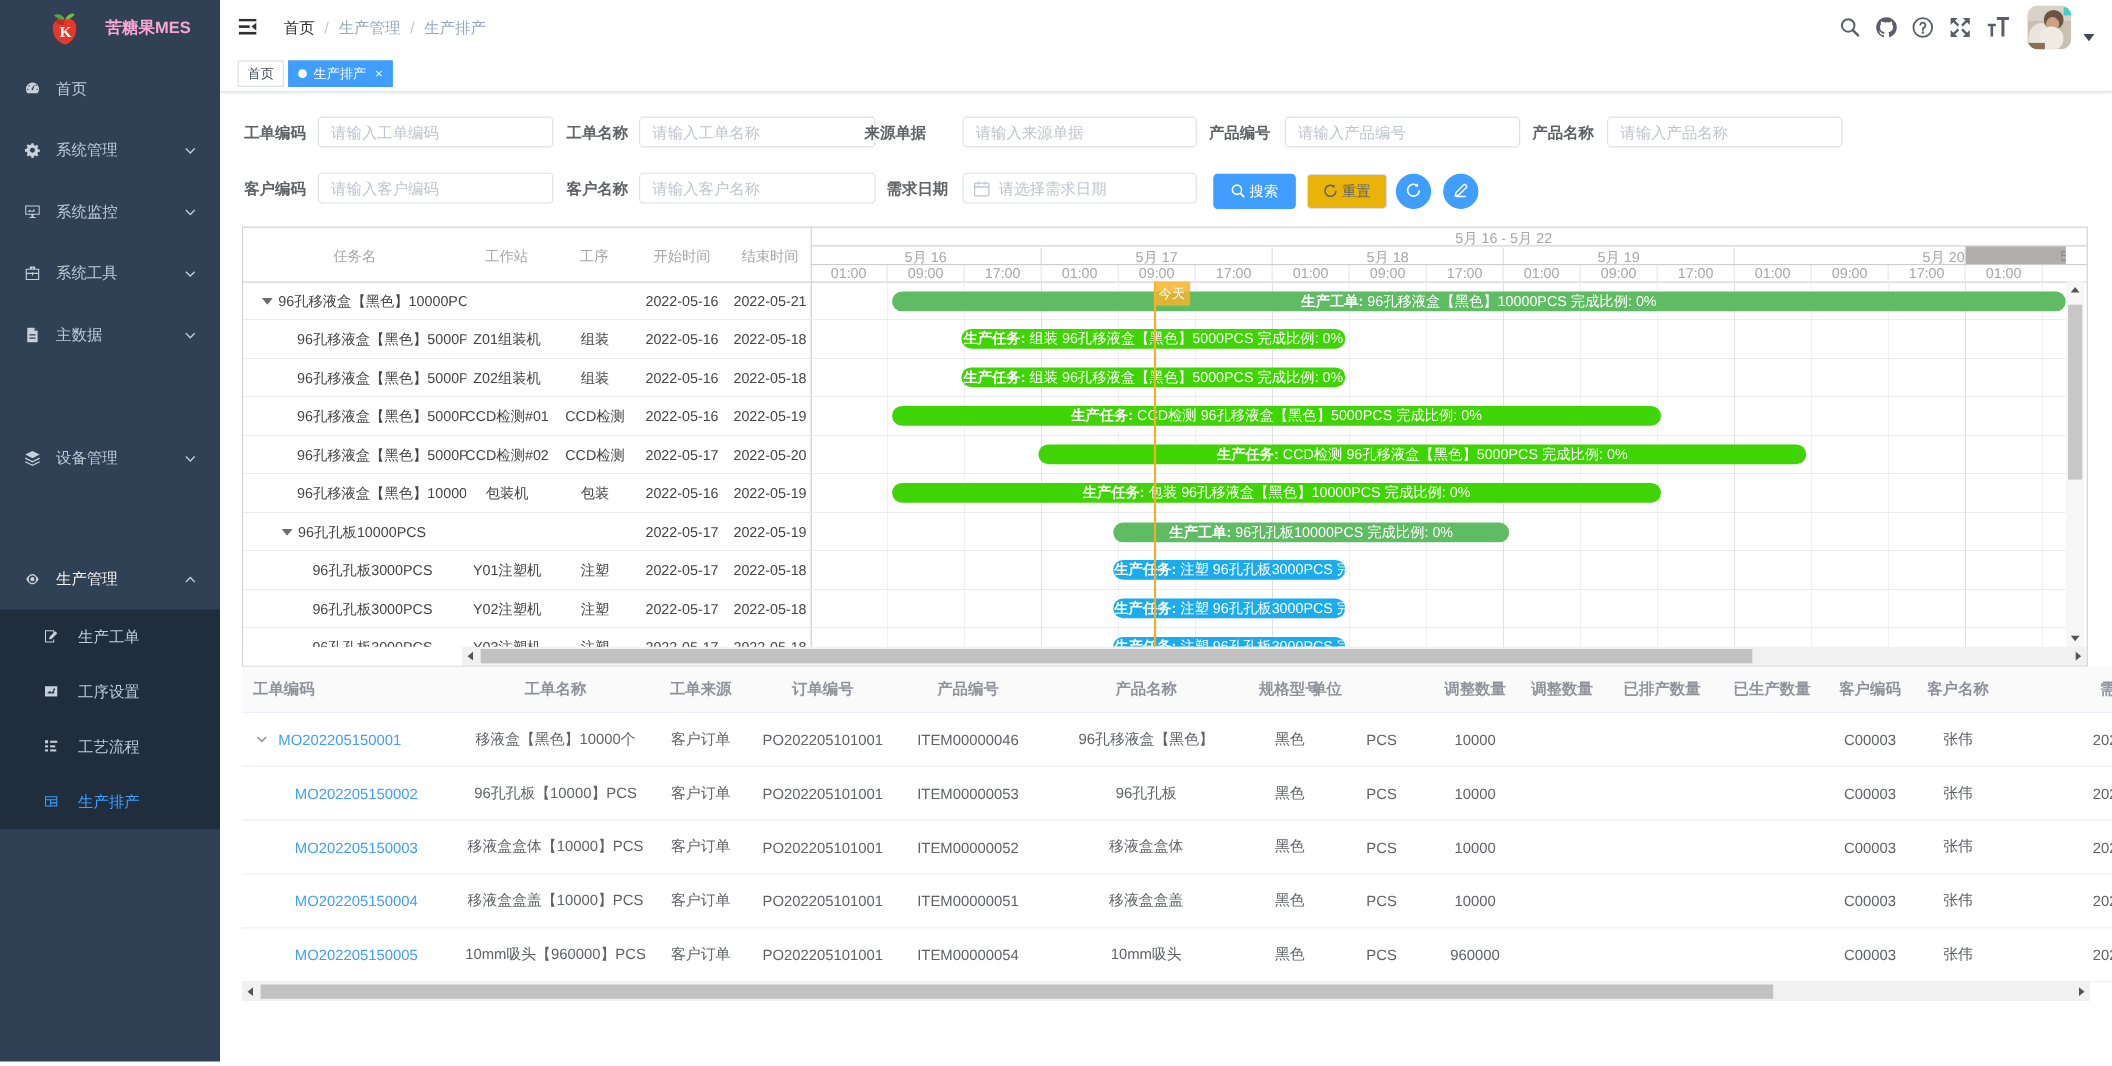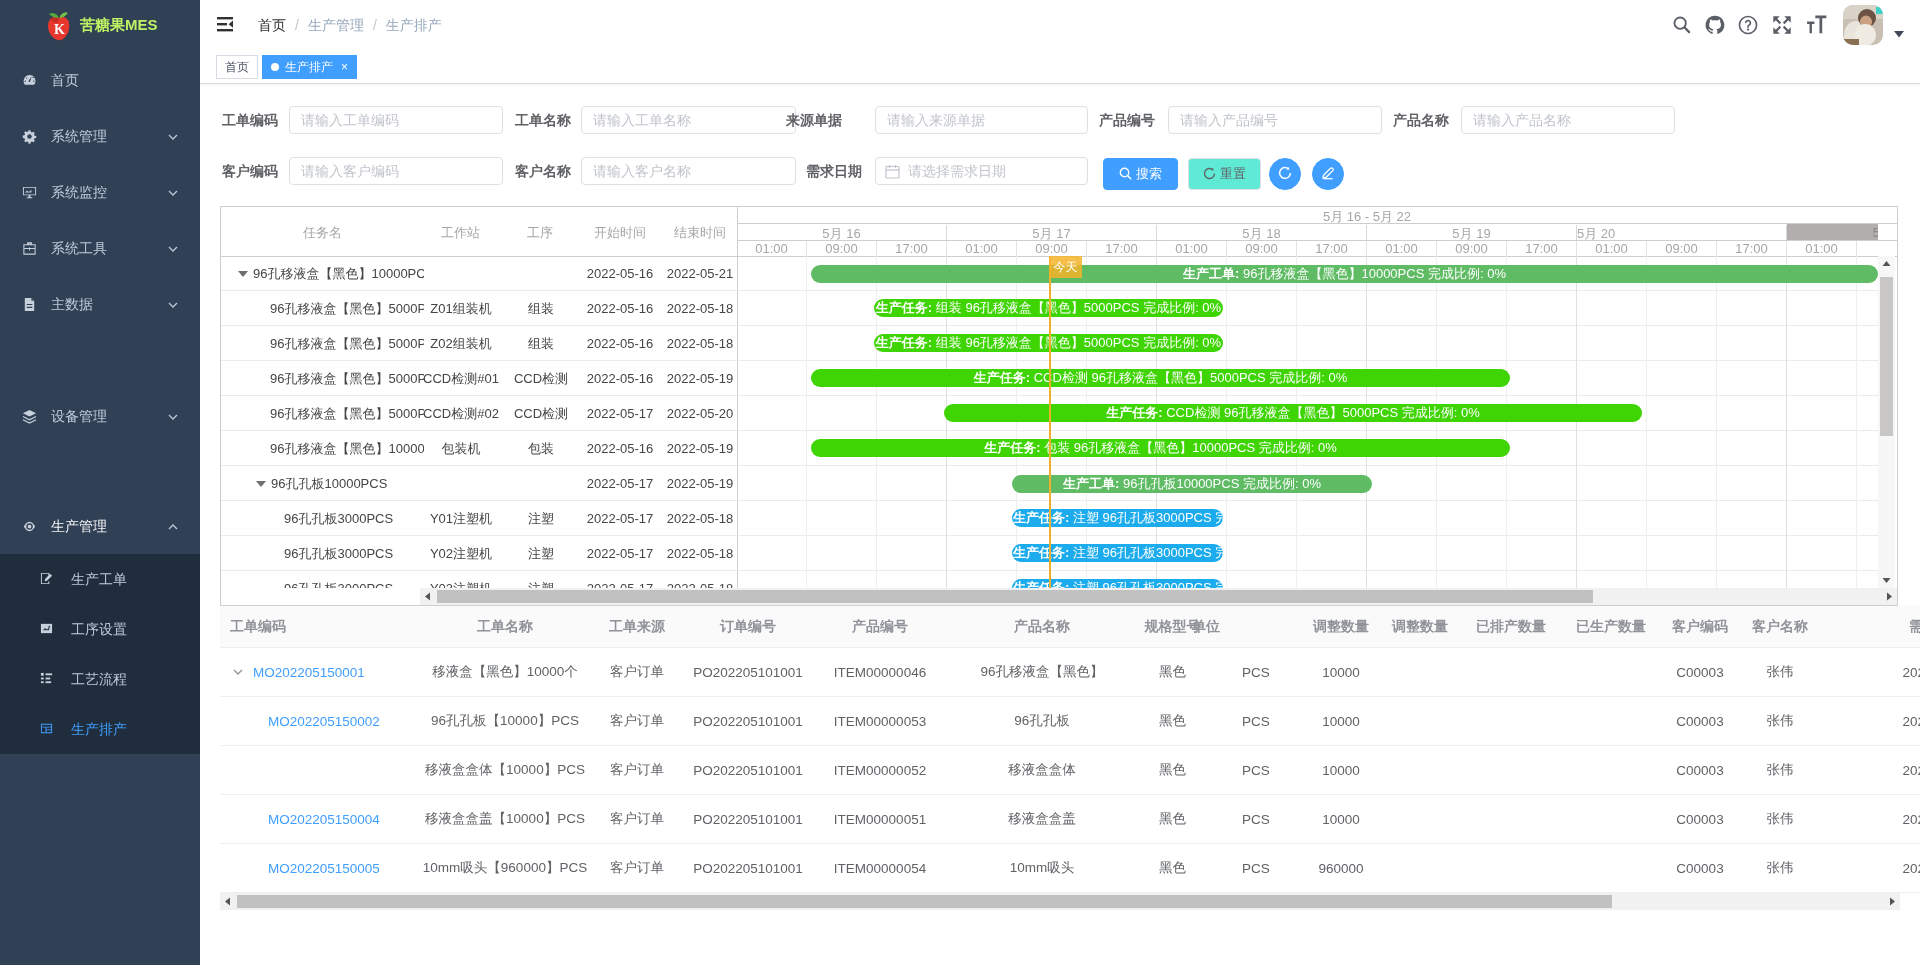--- a/index.html
+++ b/index.html
@@ -4,21 +4,21 @@
 <title>苦糖果MES</title>
 <style>
 * { margin:0; padding:0; box-sizing:border-box; }
 html,body { width:1920px; height:969px; overflow:hidden; background:#fff;
   font-family:"Liberation Sans", sans-serif; }
 .abs { position:absolute; }
 
 
 #sidebar { position:absolute; left:0; top:0; width:200px; height:965px; background:#304156; z-index:5; }
 #logo { height:50px; position:relative; }
-#logo .ltxt { position:absolute; left:80px; top:16px; color:#bef264; font-size:15px; font-weight:bold; }
+#logo .ltxt { position:absolute; left:96px; top:16px; color:#f9a8d4; font-size:15px; font-weight:bold; }
 .mitem { position:absolute; left:0; width:200px; height:56px; color:#bfcbd9; font-size:14px; }
 .mitem .txt { position:absolute; left:51px; top:20px; }
 .mitem .ico { position:absolute; left:22px; top:21px; width:15px; height:15px; fill:#c8d0dc; }
 .mitem .arr { position:absolute; right:22px; top:24px; width:10px; height:10px; }
 .sub { position:absolute; left:0; top:554px; width:200px; height:200px; background:#1f2d3d; }
 .sitem { position:absolute; left:0; width:200px; height:50px; color:#bfcbd9; font-size:14px; }
 .sitem .txt { position:absolute; left:71px; top:17px; }
 .sitem .ico { position:absolute; left:40px; top:18px; width:13px; height:13px; fill:#c8d0dc; }
 .sitem.on { color:#409eff; }
 .sitem.on .ico { fill:#409eff; }
@@ -35,21 +35,21 @@
 #tags { position:absolute; left:200px; top:50px; width:1720px; height:34px; background:#fff; border-bottom:1px solid #d8dce5; box-shadow:0 1px 3px 0 rgba(0,0,0,.06); }
 .tag { position:absolute; top:5px; height:24px; line-height:22px; font-size:12px; border:1px solid #d8dce5; background:#fff; color:#495060; padding:0 8px; }
 .tag.active { background:#409eff; color:#fff; border-color:#409eff; }
 .tag .dot { display:inline-block; width:8px; height:8px; border-radius:50%; background:#fff; margin-right:6px; position:relative; top:0px; }
 
 
 .flabel { position:absolute; height:28px; line-height:28px; font-size:14px; font-weight:bold; color:#606266; text-align:right; }
 .finput { position:absolute; height:28px; border:1px solid #dcdfe6; border-radius:4px; background:#fff; font-size:14px; color:#c0c4cc; line-height:26px; padding-left:11px; }
 .btn { position:absolute; height:32px; border-radius:4px; font-size:13px; line-height:30px; text-align:center; }
 .btn.prim { background:#409eff; color:#fff; border:1px solid #409eff; }
-.btn.plain { background:#5eead4; color:#606266; border:1px solid #dcdfe6; }
+.btn.plain { background:#eab308; color:#606266; border:1px solid #dcdfe6; }
 .btn.circ { width:32px; border-radius:50%; background:#409eff; border:1px solid #409eff; color:#fff; }
 
 
 #gantt { position:absolute; left:220px; top:206px; width:1678px; height:400px; border:1px solid #cecece; background:#fff; overflow:hidden; }
 .hc { position:absolute; top:34px; width:70px; height:15px; text-align:center; font-size:13px; color:#a6a6a6; border-right:1px solid #e3e3e3; }
 .grow { position:absolute; left:0; width:516px; height:35px; line-height:35px; }
 .gname { position:absolute; top:0; height:35px; font-size:13px; color:#454545; white-space:nowrap; overflow:hidden; }
 .gc { position:absolute; top:0; height:35px; width:70px; text-align:center; font-size:13px; color:#454545; white-space:nowrap; }
 .tri { position:absolute; top:15px; }
 .gx { position:absolute; font-size:13px; color:#6b6b6b; white-space:nowrap; }
@@ -298,21 +298,21 @@
   <div class="gx ghead" style="left:306px;top:17px">工序</div>
   <div class="gx ghead" style="left:373px;top:17px">开始时间</div>
   <div class="gx ghead" style="left:453px;top:17px">结束时间</div>
 
   <div class="gx ghead" style="left:516px;top:1px;width:1260px;text-align:center">5月 16 - 5月 22</div>
 
   <div class="gx ghead" style="left:516px;top:18px;width:210px;text-align:center;border-right:1px solid #d9d9d9;height:15px">5月 16</div>
   <div class="gx ghead" style="left:726px;top:18px;width:210px;text-align:center;border-right:1px solid #d9d9d9;height:15px">5月 17</div>
   <div class="gx ghead" style="left:936px;top:18px;width:210px;text-align:center;border-right:1px solid #d9d9d9;height:15px">5月 18</div>
   <div class="gx ghead" style="left:1146px;top:18px;width:210px;text-align:center;border-right:1px solid #d9d9d9;height:15px">5月 19</div>
-  <div class="gx ghead" style="left:1356px;top:18px;width:210px;text-align:left;border-right:1px solid #d9d9d9;height:15px">5月 20</div>
+  <div class="gx ghead" style="left:1356px;top:18px;width:210px;text-align:right;border-right:1px solid #d9d9d9;height:15px">5月 20</div>
   <div class="abs" style="left:1566px;top:17px;width:91px;height:16px;background:#b3aeae;overflow:hidden">
       <div class="gx" style="left:0;top:0;width:210px;text-align:center;color:#8a8686">5月 21</div>
     </div>
 
   <div id="hours">
     <div class="hc" style="left:516px">01:00</div>
       <div class="hc" style="left:586px">09:00</div>
       <div class="hc" style="left:656px">17:00</div>
     <div class="hc" style="left:726px">01:00</div>
       <div class="hc" style="left:796px">09:00</div>
@@ -488,20 +488,23 @@
     <div class="tcell" style="left:582px;width:156px">ITEM00000053</div>
     <div class="tcell" style="left:738px;width:168px">96孔孔板</div>
     <div class="tcell" style="left:906px;width:93px">黑色</div>
     <div class="tcell" style="left:999px;width:74px">PCS</div>
     <div class="tcell" style="left:1073px;width:96px">10000</div>
     <div class="tcell" style="left:1431px;width:98px">C00003</div>
     <div class="tcell" style="left:1529px;width:62px">张伟</div>
     <div class="tcell" style="left:1591px;width:252px">2022-05-21</div>
   </div>
   <div class="trow" style="top:140px;height:49px;border-bottom:1px solid #ebeef5">
+    <div class="tcell" style="left:0;width:210px;justify-content:flex-start">
+        <span class="link" style="margin-left:48px">MO202205150003</span>
+      </div>
     <div class="tcell" style="left:210px;width:150px">移液盒盒体【10000】PCS</div>
     <div class="tcell" style="left:360px;width:114px">客户订单</div>
     <div class="tcell" style="left:474px;width:108px">PO202205101001</div>
     <div class="tcell" style="left:582px;width:156px">ITEM00000052</div>
     <div class="tcell" style="left:738px;width:168px">移液盒盒体</div>
     <div class="tcell" style="left:906px;width:93px">黑色</div>
     <div class="tcell" style="left:999px;width:74px">PCS</div>
     <div class="tcell" style="left:1073px;width:96px">10000</div>
     <div class="tcell" style="left:1431px;width:98px">C00003</div>
     <div class="tcell" style="left:1529px;width:62px">张伟</div>

